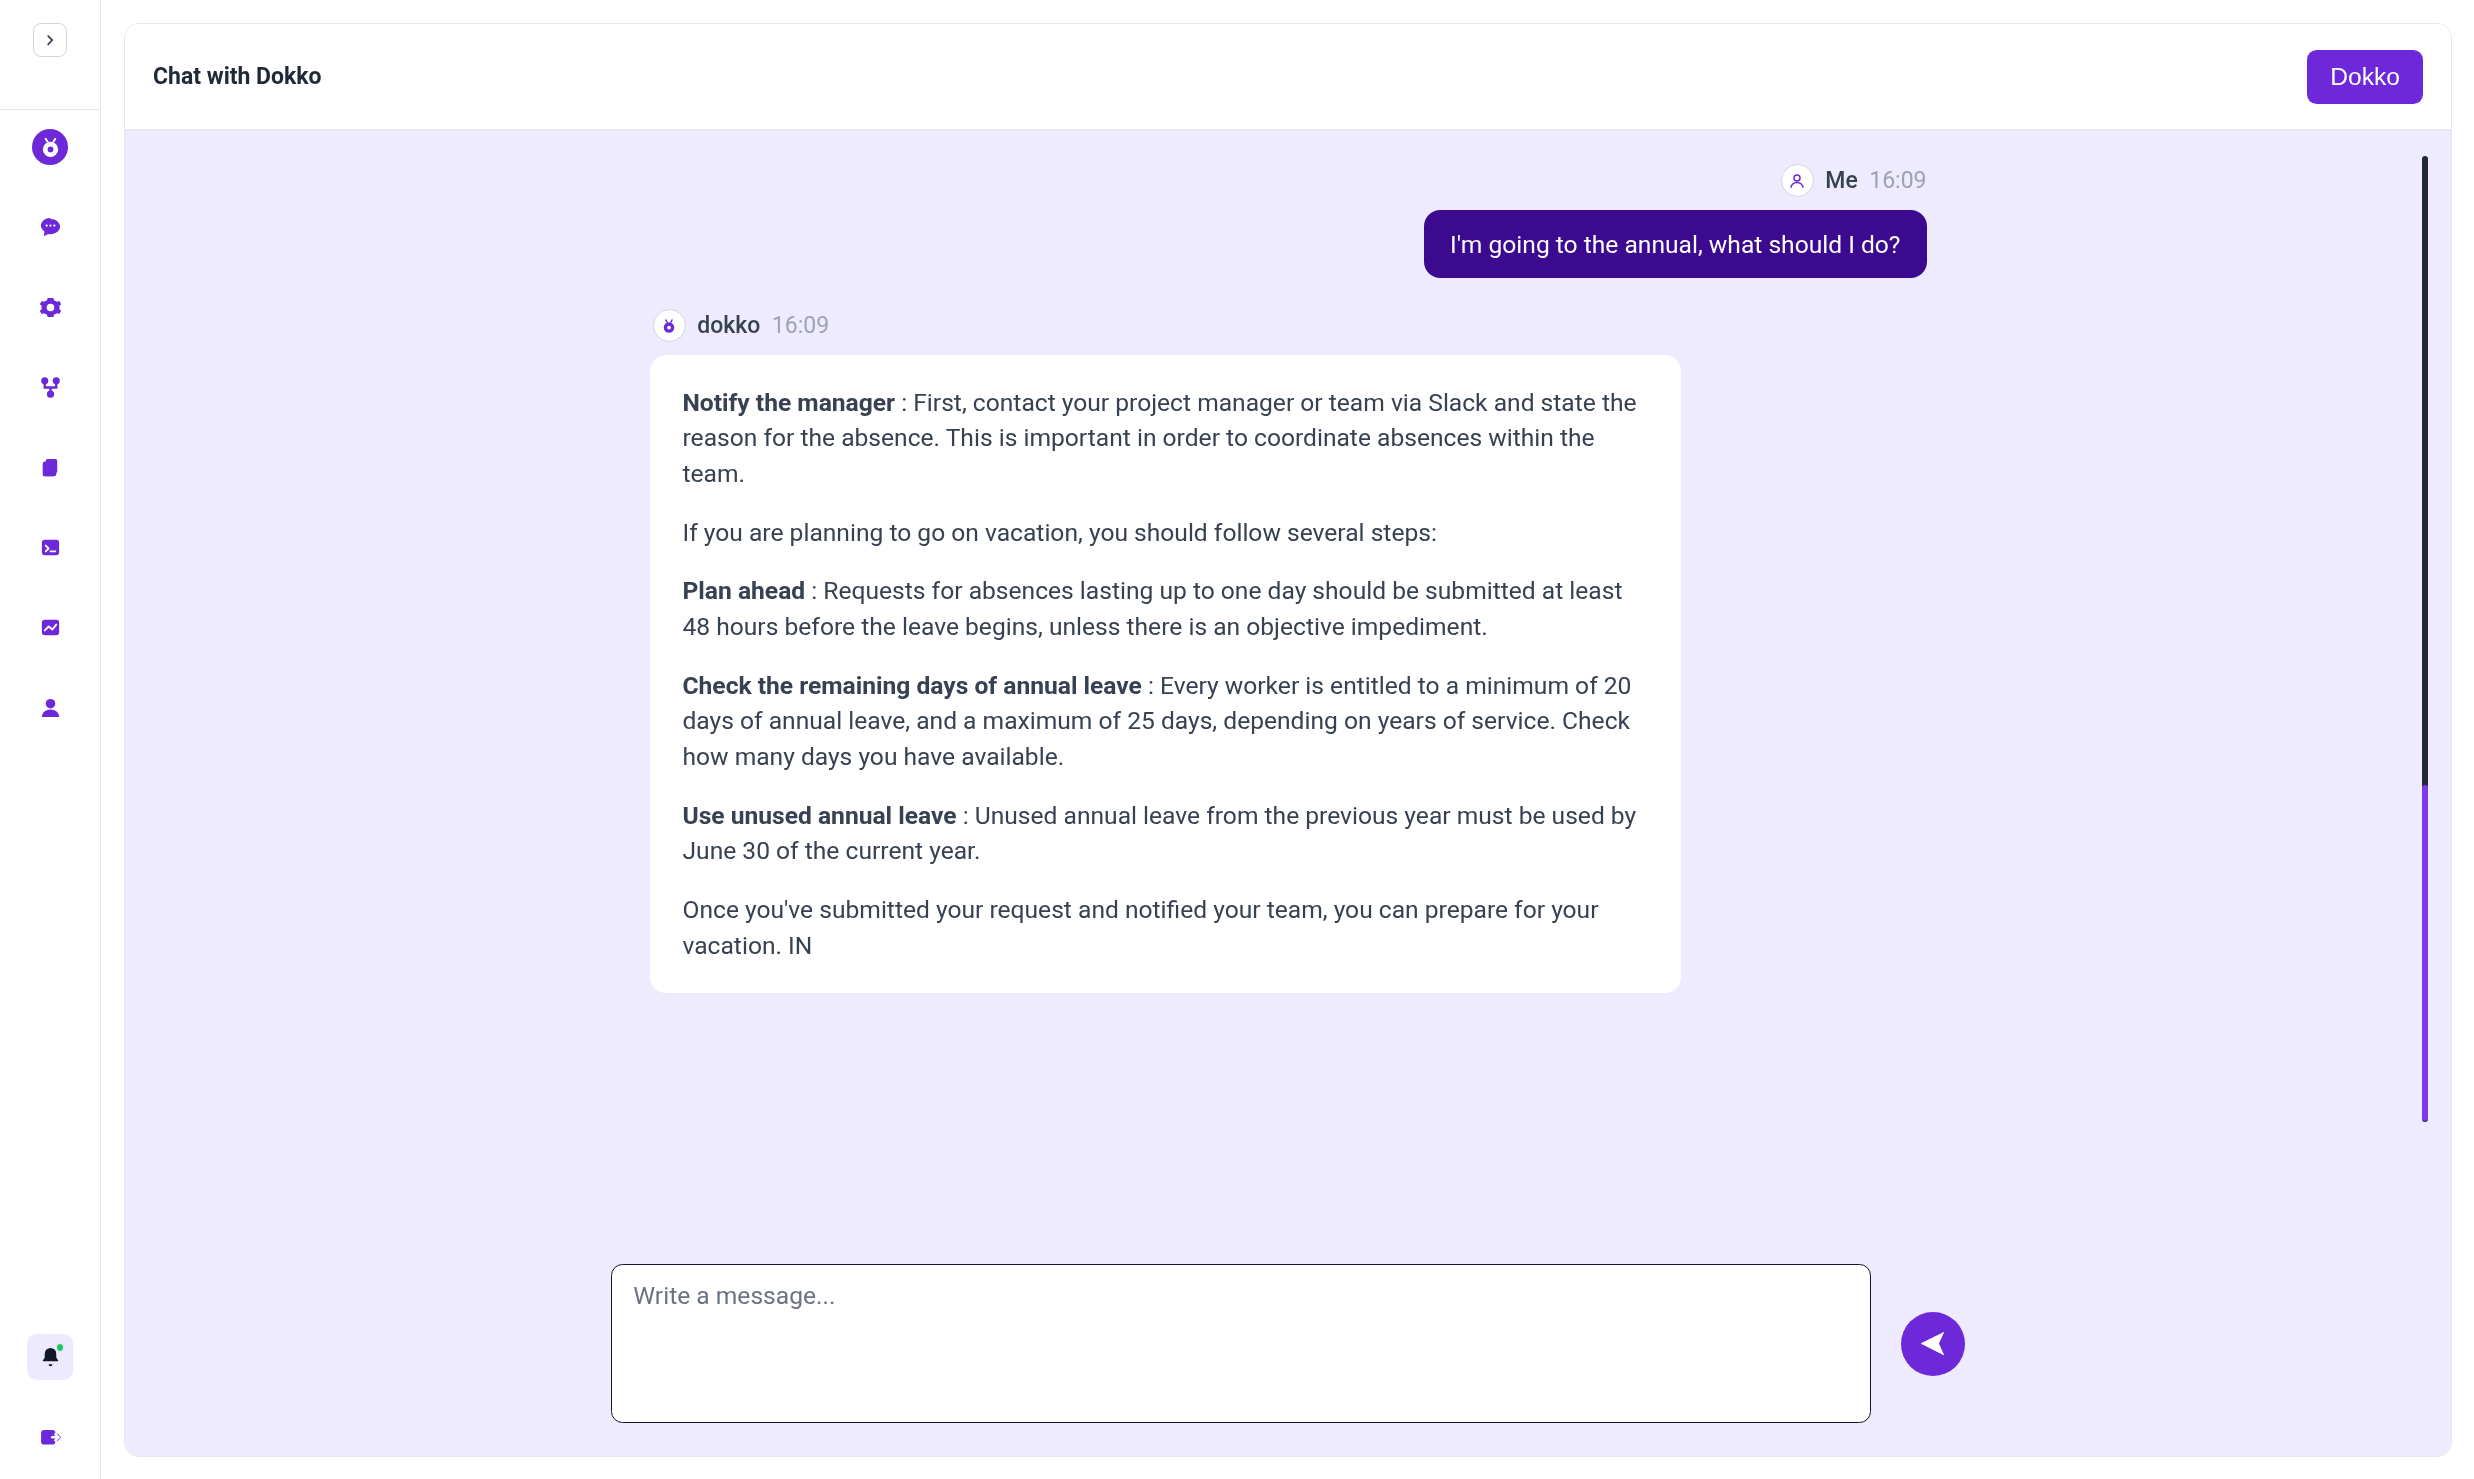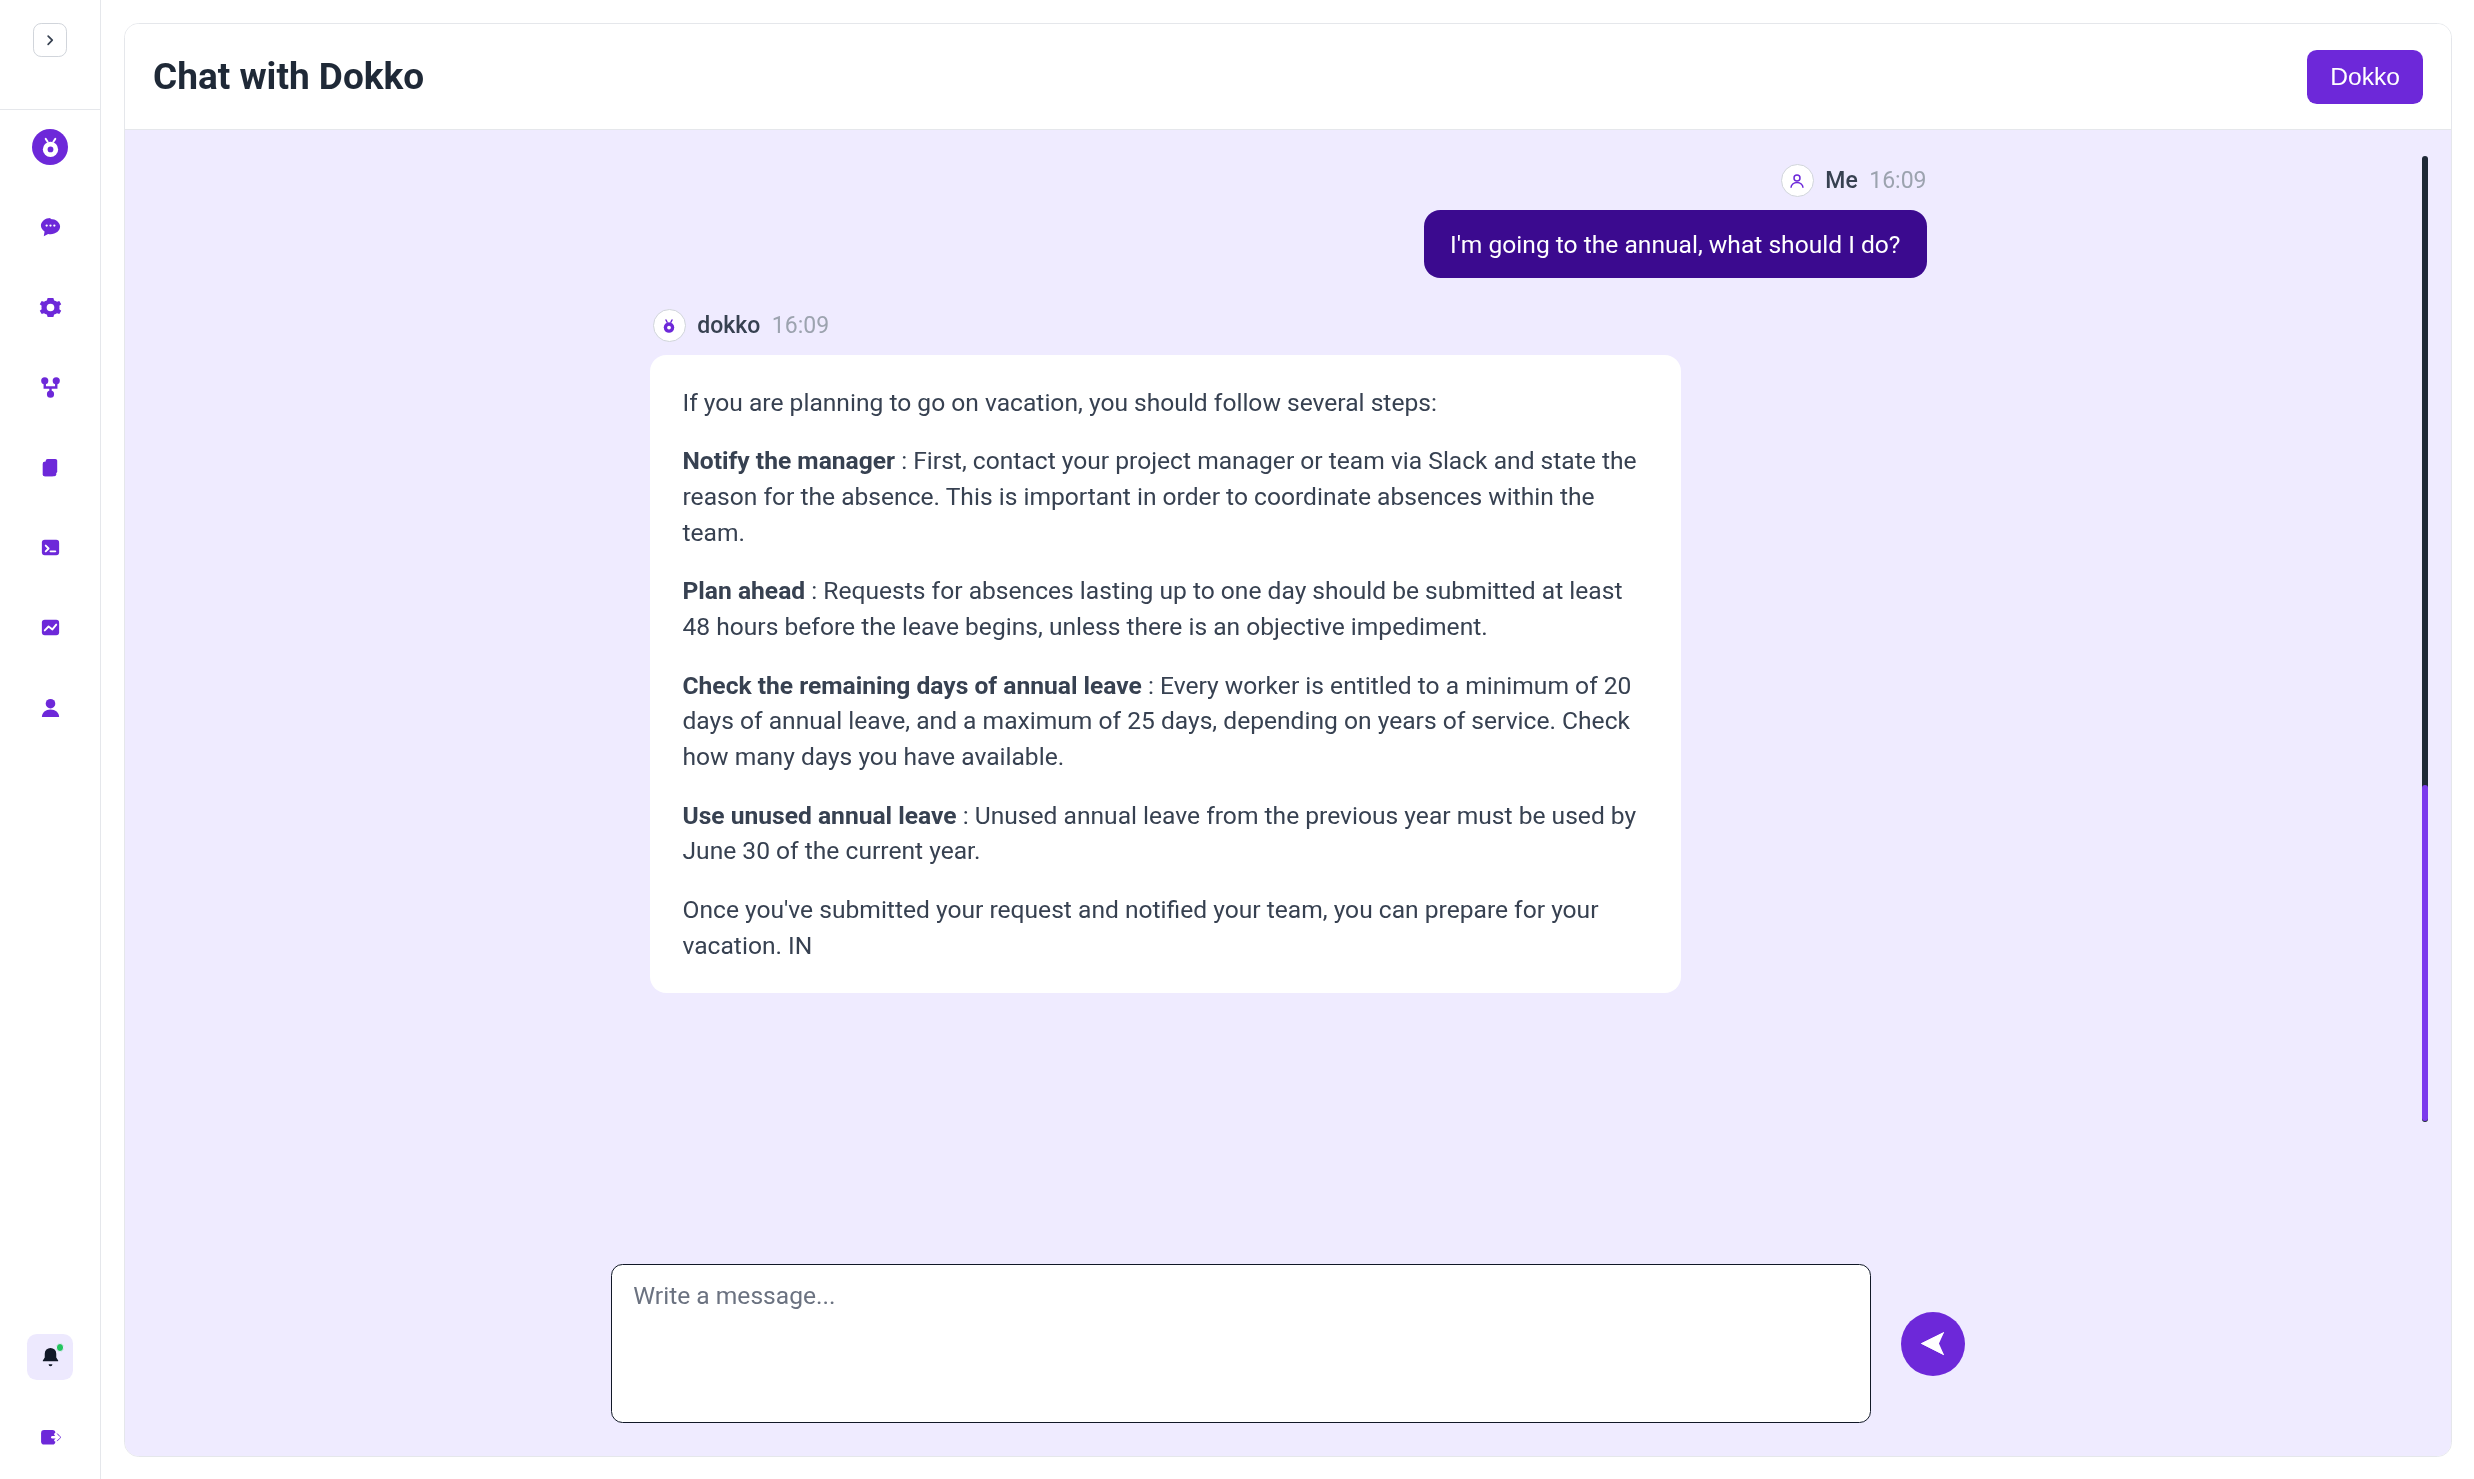--- a/index.html
+++ b/index.html
@@ -110,21 +110,21 @@
   .card-header {
     height: 106px;
     display: flex;
     align-items: center;
     justify-content: space-between;
     padding: 0 28px;
     border-bottom: 1.6px solid #e5e7eb;
     background: #ffffff;
   }
   .card-title {
-    font-size: 37px;
+    font-size: 23px;
     font-weight: 700;
     color: #1f2937;
   }
   .logout-btn {
     background: #6d28d9;
     color: #ffffff;
     border: none;
     border-radius: 9.8px;
     padding: 13px 23px;
     font-size: 24.6px;
@@ -383,22 +383,22 @@
                     <circle cx="12" cy="14" r="7" fill="#6d28d9"></circle>
                     <circle cx="12" cy="14" r="2.5" fill="#ffffff"></circle>
                     <line x1="8" y1="4" x2="9.5" y2="7" stroke="#6d28d9" stroke-width="2" stroke-linecap="round"></line>
                     <line x1="16" y1="4" x2="14.5" y2="7" stroke="#6d28d9" stroke-width="2" stroke-linecap="round"></line>
                   </svg>
                 </div>
                 <span class="meta-name">dokko</span>
                 <span class="meta-time">16:09</span>
               </div>
               <div class="bubble-bot">
+                <p><strong>Notify the manager</strong><span> : First, contact your project manager or team via Slack and state the reason for the absence. This is important in order to coordinate absences within the team.</span></p>
                 <p>If you are planning to go on vacation, you should follow several steps:</p>
-                <p><strong>Notify the manager</strong><span> : First, contact your project manager or team via Slack and state the reason for the absence. This is important in order to coordinate absences within the team.</span></p>
                 <p><strong>Plan ahead</strong><span> : Requests for absences lasting up to one day should be submitted at least 48 hours before the leave begins, unless there is an objective impediment.</span></p>
                 <p><strong>Check the remaining days of annual leave</strong><span> : Every worker is entitled to a minimum of 20 days of annual leave, and a maximum of 25 days, depending on years of service. Check how many days you have available.</span></p>
                 <p><strong>Use unused annual leave</strong><span> : Unused annual leave from the previous year must be used by June 30 of the current year.</span></p>
                 <p>Once you've submitted your request and notified your team, you can prepare for your vacation. IN</p>
               </div>
             </div>
 
           </div>
           <div class="scrollbar-track"></div>
           <div class="scrollbar-thumb"></div>

